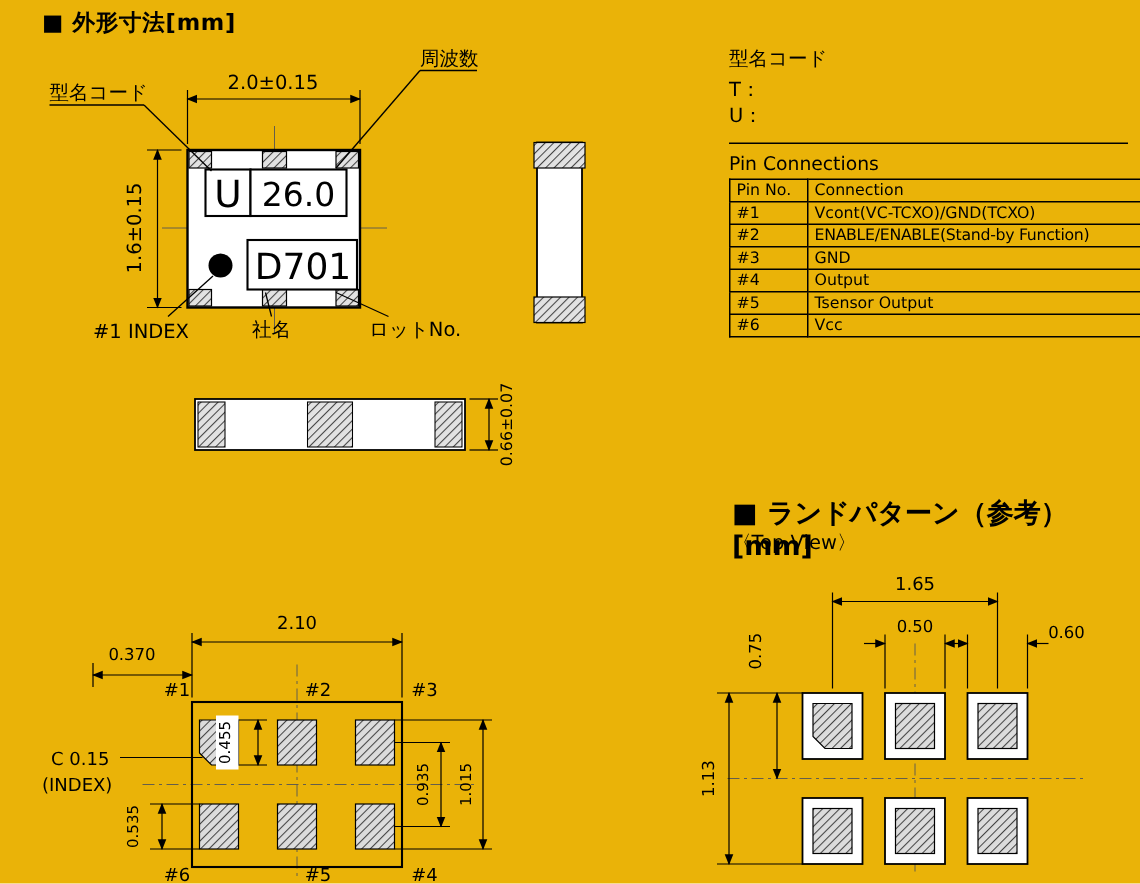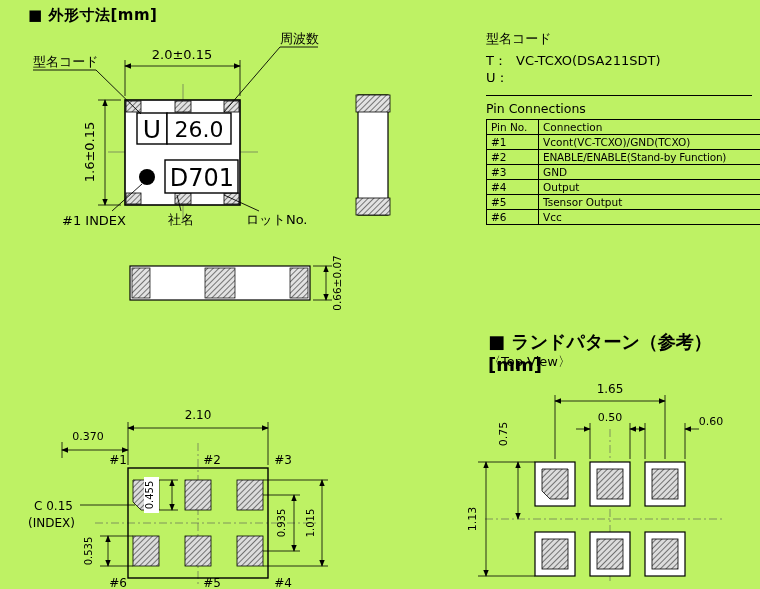--- a/index.html
+++ b/index.html
@@ -1,18 +1,18 @@
 <!DOCTYPE html>
 <html><head>
 <meta charset="utf-8">
 <style>
   * { margin:0; padding:0; box-sizing:border-box; }
   html,body { background:#fff; }
   body { font-family:"DejaVu Sans","Liberation Sans",sans-serif; color:#000; }
-  .page { position:relative; width:760px; height:589px; background:#bef264; overflow:hidden; }
+  .page { position:relative; width:760px; height:589px; background:#eab308; overflow:hidden; }
   .abs { position:absolute; }
   svg { position:absolute; display:block; }
   svg text { font-family:"DejaVu Sans","Liberation Sans",sans-serif; fill:#000; }
   .sec-title { font-size:15px; font-weight:bold; letter-spacing:0.5px; }
   .sec-title-sm { font-size:18px; font-weight:bold; }
   .topview-label { font-size:13px; }
   .mc-head { font-size:13px; margin-bottom:4px; }
   .mc-row { font-size:13px; line-height:17px; display:flex; }
   .mc-row .mc-label { width:30px; }
   .divider { border-top:1px solid #000; width:266px; }
@@ -118,21 +118,20 @@
       <line x1="313" y1="300" x2="332" y2="300"></line>
       <line x1="326" y1="266" x2="326" y2="300" marker-start="url(#ar1)" marker-end="url(#ar1)"></line>
     </g>
     <text transform="translate(341,283) rotate(-90)" text-anchor="middle" font-size="10.5">0.66±0.07</text>
   </svg>
 
   <div class="abs" style="left:486px; top:30px;">
     <div class="mc-head">型名コード</div>
     <div class="mc-row">
       <span class="mc-label">T：</span>
-      <span>VC-TCXO(DSA211SDT)</span>
     </div>
     <div class="mc-row">
       <span class="mc-label">U：</span>
     </div>
   </div>
 
   <div class="abs divider" style="left:486px; top:95px;"></div>
 
   <div class="abs" style="left:486px; top:101px;">
     <div class="pc-head">Pin Connections</div>

